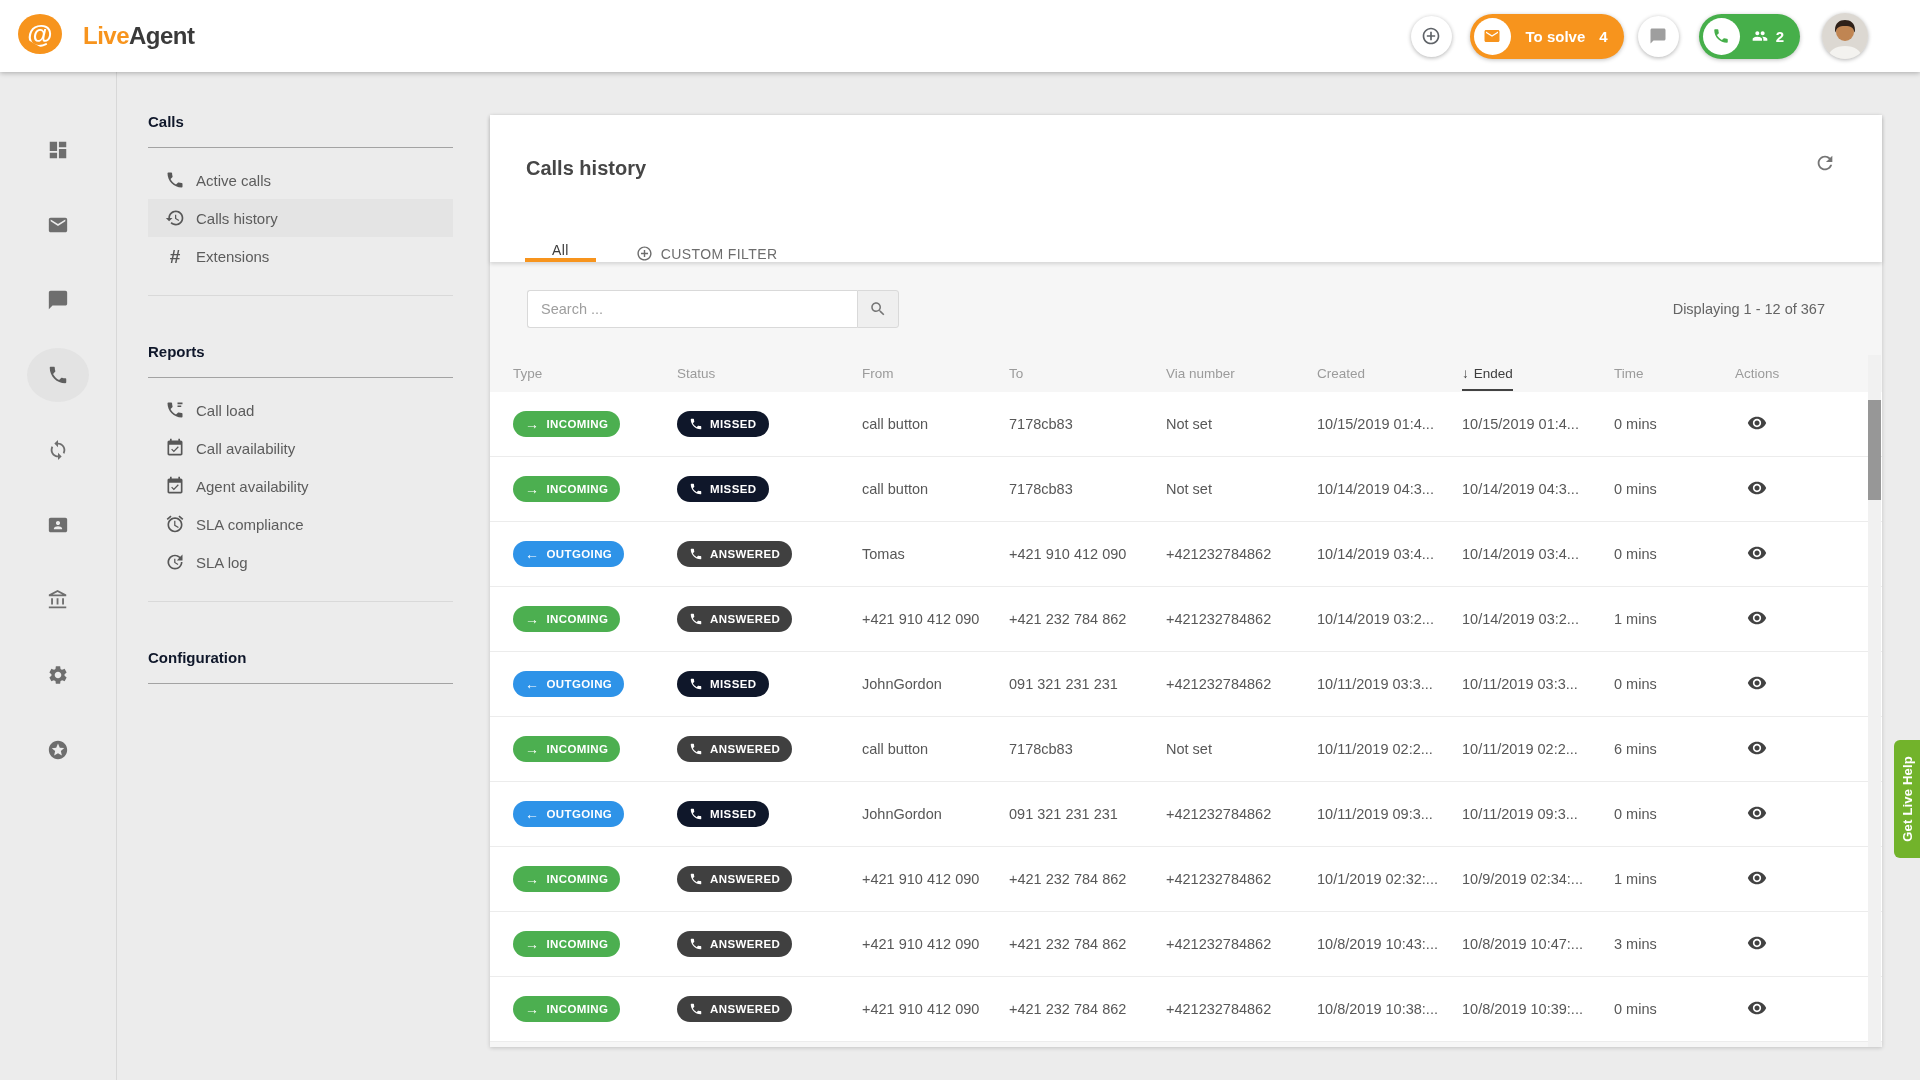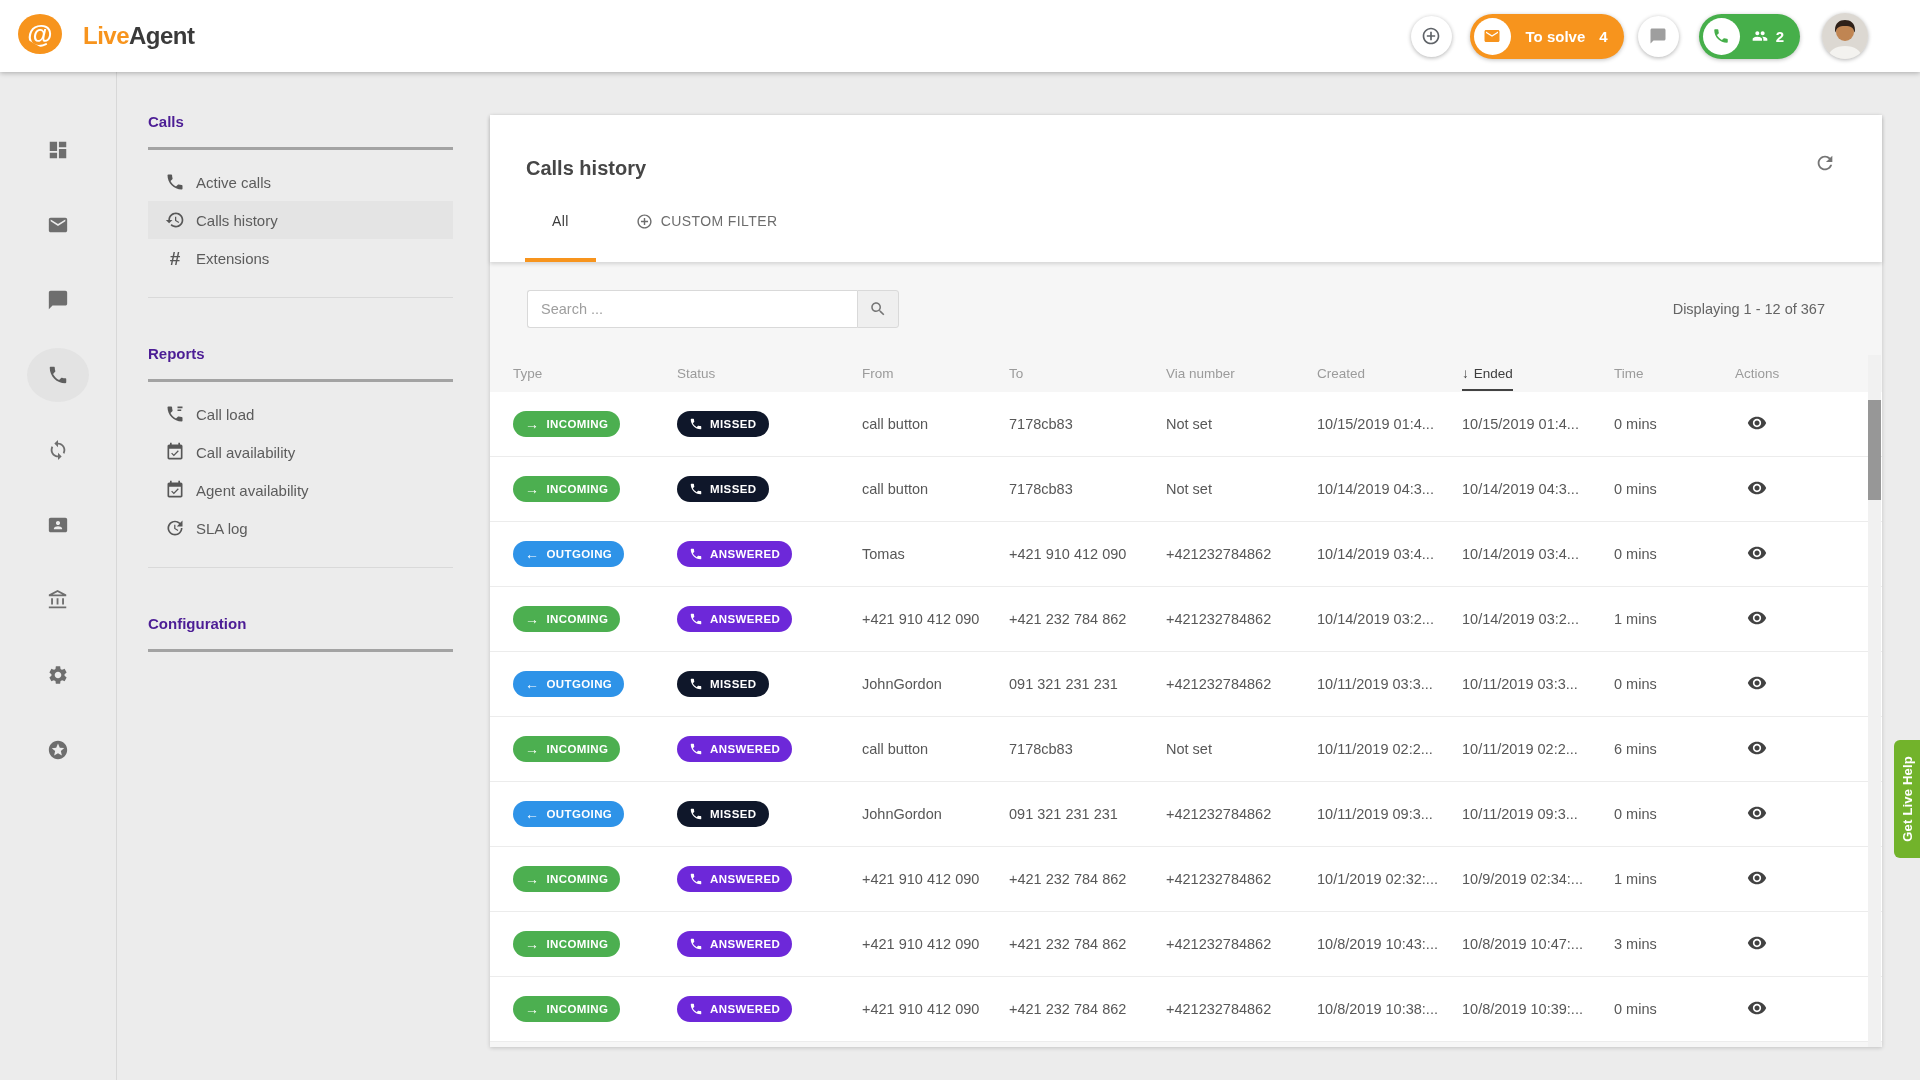--- a/index.html
+++ b/index.html
@@ -44,39 +44,39 @@
   .rail { position:absolute; top:72px; left:0; width:117px; bottom:0;
     border-right:1px solid #d8d8d8; display:flex; flex-direction:column; align-items:center;
     padding-top:51px; gap:21px; }
   .rail-btn { width:62px; height:54px; border-radius:50%; display:flex; align-items:center;
     justify-content:center; color:#6e6e6e; }
   .rail-btn.active { background:#e3e3e3; color:#5f5f5f; }
   .rail-btn .ic { width:22px; height:22px; }
 
   
   .side-menu { position:absolute; top:72px; left:118px; width:337px; bottom:0; padding:0 2px 0 30px; }
-  .menu-section-title { margin-top:47px; padding-bottom:17px; border-bottom:3px solid #a3a3a3;
-    font-size:15px; font-weight:bold; color:#4c1d95; }
+  .menu-section-title { margin-top:47px; padding-bottom:17px; border-bottom:1px solid #a3a3a3;
+    font-size:15px; font-weight:bold; color:#0f172a; }
   .menu-section-title.first { margin-top:41px; }
   .menu-items { padding:13px 0 20px; border-bottom:1px solid #d9d9d9; }
   .menu-items.last { border-bottom:none; }
   .menu-item { height:38px; display:flex; align-items:center; gap:11px; padding-left:17px;
     font-size:15px; color:#5c5c5c; cursor:pointer; }
   .menu-item.active { background:#e4e4e4; }
   .mi-icon { width:20px; height:20px; color:#575757; }
   .hash-glyph { font-size:19px; font-weight:bold; color:#575757; line-height:1; }
 
   
   .card { position:absolute; left:490px; top:115px; width:1392px; height:932px; background:#fff;
     box-shadow:0 1px 4px rgba(0,0,0,.18); }
   .card-head { position:relative; height:147px; background:#fff; box-shadow:0 2px 4px rgba(0,0,0,.14); z-index:5; }
   .card-title { position:absolute; left:36px; top:42px; font-size:20px; font-weight:bold; color:#464646; }
   .refresh-btn { position:absolute; right:46px; top:37px; color:#757575; }
   .tabs { position:absolute; left:35px; bottom:0; display:flex; gap:26px; }
-  .tab { height:49px; display:flex; align-items:flex-start; gap:8px; font-size:14px; color:#6d6d6d;
+  .tab { height:49px; display:flex; align-items:flex-end; gap:8px; font-size:14px; color:#6d6d6d;
     padding:0 14px; letter-spacing:.4px; }
   .tab .ic { color:#6d6d6d; }
   .tab.active { color:#3c3c3c; border-bottom:4px solid #f7941d; padding:0 27px; }
   .card-body { position:absolute; top:147px; left:0; right:0; bottom:0; background:#f6f6f6; }
   .search-row { height:93px; display:flex; align-items:center; padding:0 57px 0 37px; }
   .search-box { display:flex; width:372px; height:38px; }
   .search-box input { flex:1; border:1px solid #d9d9d9; border-right:none; border-radius:3px 0 0 3px;
     background:#fff; padding:0 13px; font-size:14.5px; color:#444; outline:none; font-family:inherit; }
   .search-box input::placeholder { color:#9e9e9e; }
   .search-btn { width:42px; border:1px solid #d9d9d9; border-radius:0 3px 3px 0; background:#efefef;
@@ -89,21 +89,21 @@
   .th { cursor:pointer; }
   .th-sorted { color:#3e3e3e; border-bottom:2px solid #424242; padding-bottom:8px; margin-bottom:-10px;
     display:inline-flex; gap:5px; align-items:center; }
   .rows { background:#fff; }
   .trow { height:65px; background:#fff; border-bottom:1px solid #ececec; font-size:14.5px; color:#575757; }
   .badge { display:inline-flex; align-items:center; gap:7px; height:26px; padding:0 12px;
     border-radius:13px; color:#fff; font-size:11.5px; font-weight:bold; letter-spacing:.4px;
     justify-self:start; white-space:nowrap; }
   .badge .arrow { font-size:14px; line-height:1; font-weight:bold; }
   .badge-incoming { background:#4caf50; } .badge-outgoing { background:#2e93e8; }
-  .badge-missed   { background:#0f172a; } .badge-answered { background:#6d28d9; }
+  .badge-missed   { background:#0f172a; } .badge-answered { background:#404040; }
   .eye-btn { color:#424242; margin-left:12px; display:inline-flex; }
 
   .vscroll { position:absolute; top:93px; right:1px; bottom:0; width:13px; background:#f1f1f1; }
   .vscroll-thumb { position:absolute; top:45px; left:0; width:13px; height:100px; background:#979797; }
 
   
   .live-help { position:absolute; right:0; top:740px; width:26px; height:118px; background:#72b32b;
     border-radius:6px 0 0 6px; color:#fff; display:flex; align-items:center; justify-content:center; z-index:100; }
   .live-help span { writing-mode:vertical-rl; transform:rotate(180deg); font-size:13px; font-weight:bold;
     white-space:nowrap; letter-spacing:.2px; }
@@ -280,20 +280,28 @@
         </span>
         <span>Call availability</span>
       </div>
       <div class="menu-item">
         <span class="ic mi-icon">
           <svg viewBox="0 0 24 24">
             <path d="M16.53 11.06L15.47 10l-4.88 4.88-2.12-2.12-1.06 1.06L10.59 17l5.94-5.94zM19 3h-1V1h-2v2H8V1H6v2H5c-1.11 0-1.99.9-1.99 2L3 19c0 1.1.89 2 2 2h14c1.1 0 2-.9 2-2V5c0-1.1-.9-2-2-2zm0 16H5V8h14v11z"></path>
           </svg>
         </span>
         <span>Agent availability</span>
+      </div>
+      <div class="menu-item">
+        <span class="ic mi-icon">
+          <svg viewBox="0 0 24 24">
+            <path d="M22 5.72l-4.6-3.86-1.29 1.53 4.6 3.86L22 5.72zM7.88 3.39L6.6 1.86 2 5.71l1.29 1.53 4.59-3.85zM12.5 8H11v6l4.75 2.85.75-1.23-4-2.37V8zM12 4c-4.97 0-9 4.03-9 9s4.02 9 9 9c4.97 0 9-4.03 9-9s-4.03-9-9-9zm0 16c-3.87 0-7-3.13-7-7s3.13-7 7-7 7 3.13 7 7-3.13 7-7 7z"></path>
+          </svg>
+        </span>
+        <span>SLA compliance</span>
       </div>
       <div class="menu-item">
         <span class="ic mi-icon">
           <svg viewBox="0 0 24 24">
             <path d="M21 10.12h-6.78l2.74-2.82c-2.73-2.7-7.15-2.8-9.88-.1-2.73 2.71-2.73 7.08 0 9.79s7.15 2.71 9.88 0C18.32 15.65 19 14.08 19 12.1h2c0 1.98-.88 4.55-2.64 6.29-3.51 3.48-9.21 3.48-12.72 0-3.5-3.47-3.53-9.11-.02-12.58s9.14-3.47 12.65 0L21 3v7.12zM12.5 8v4.25l3.5 2.08-.72 1.21L11 13V8h1.5z"></path>
           </svg>
         </span>
         <span>SLA log</span>
       </div>
     </div>

